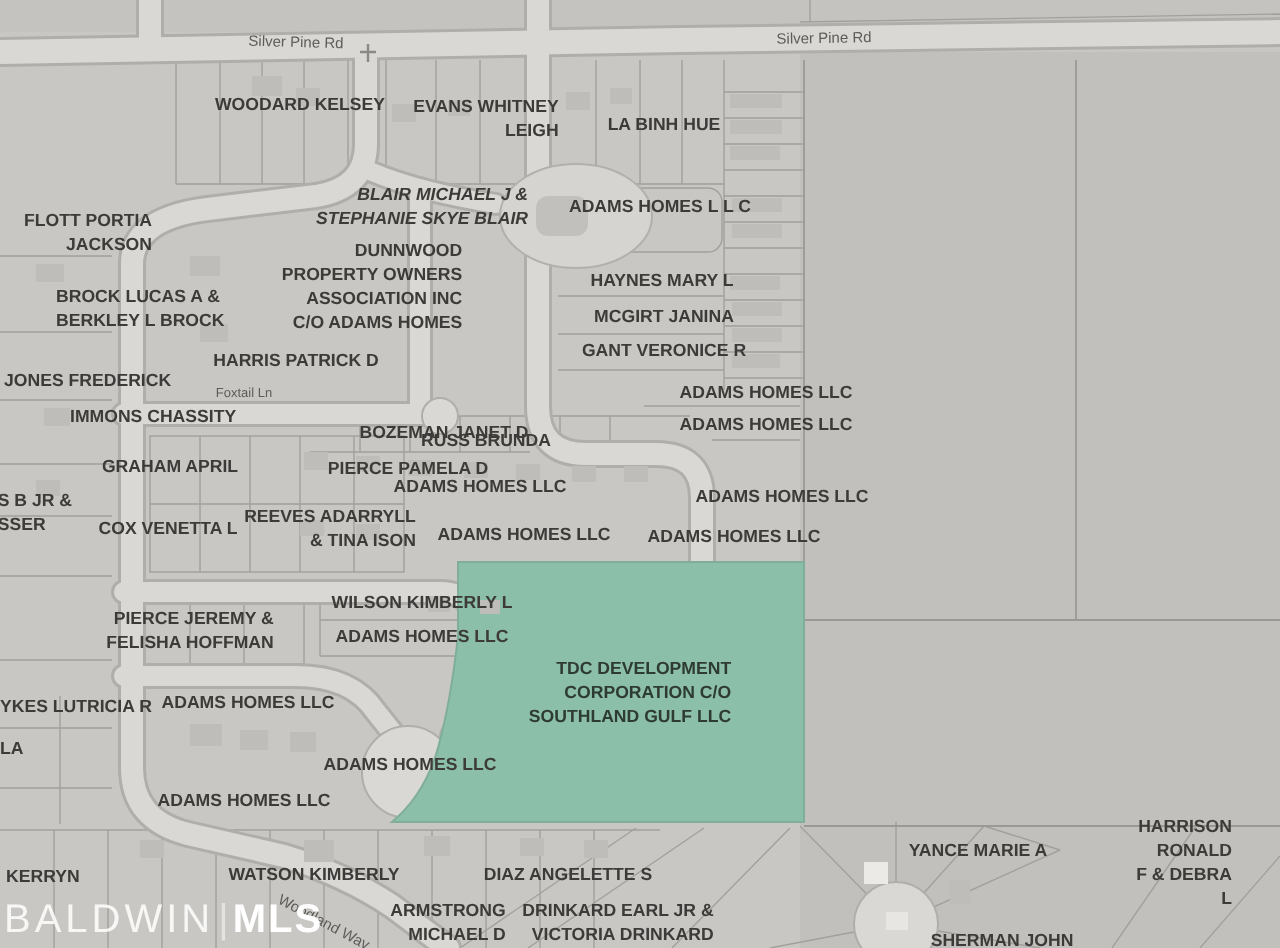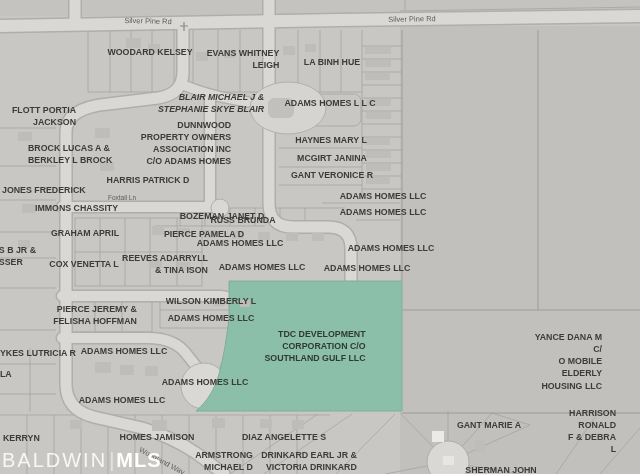--- a/index.html
+++ b/index.html
@@ -189,31 +189,28 @@
       <div class="plabel" style="left: 367px; top: 268px;">ADAMS HOMES LLC</div>
       <div class="plabel" style="left: 211px; top: 301px;">WILSON KIMBERLY L</div>
       <div class="plabel" style="left: 95px; top: 315px;">PIERCE JEREMY &amp;
 FELISHA HOFFMAN</div>
       <div class="plabel" style="left: 211px; top: 318px;">ADAMS HOMES LLC</div>
       <div class="plabel hl" style="left: 315px; top: 346px;">TDC DEVELOPMENT
 CORPORATION C/O
 SOUTHLAND GULF LLC</div>
       <div class="plabel left" style="left: 0px; top: 353px; text-align: right;">YKES LUTRICIA R</div>
       <div class="plabel" style="left: 124px; top: 351px;">ADAMS HOMES LLC</div>
-      <div class="plabel" style="left: 564px; top: 361px;">YANCE DANA M C/
-O MOBILE ELDERLY
-HOUSING LLC</div>
       <div class="plabel left" style="left: 0px; top: 374px;">LA</div>
       <div class="plabel" style="left: 205px; top: 382px;">ADAMS HOMES LLC</div>
       <div class="plabel" style="left: 122px; top: 400px;">ADAMS HOMES LLC</div>
-      <div class="plabel" style="left: 489px; top: 425px;">GANT MARIE A</div>
+      <div class="plabel" style="left: 489px; top: 425px;">YANCE MARIE A</div>
       <div class="plabel" style="left: 592px; top: 431px;">HARRISON RONALD
 F &amp; DEBRA L</div>
       <div class="plabel left" style="left: 3px; top: 438px;">KERRYN</div>
-      <div class="plabel" style="left: 157px; top: 437px;">HOMES JAMISON</div>
+      <div class="plabel" style="left: 157px; top: 437px;">WATSON KIMBERLY</div>
       <div class="plabel" style="left: 284px; top: 437px;">DIAZ ANGELETTE S</div>
       <div class="plabel" style="left: 224px; top: 461px;">ARMSTRONG
 MICHAEL D</div>
       <div class="plabel" style="left: 309px; top: 461px;">DRINKARD EARL JR &amp;
 VICTORIA DRINKARD</div>
       <div class="plabel" style="left: 501px; top: 470px;">SHERMAN JOHN</div>
       <div class="rlabel" style="left: 148px; top: 21px; font-size: 7.5px; transform: translate(-50%, -50%) rotate(1.5deg);">Silver Pine Rd</div>
       <div class="rlabel" style="left: 412px; top: 19px; font-size: 7.5px; transform: translate(-50%, -50%) rotate(-1deg);">Silver Pine Rd</div>
       <div class="rlabel" style="left: 122px; top: 197px; font-size: 6.5px; transform: translate(-50%, -50%) rotate(0deg);">Foxtail Ln</div>
       <div class="rlabel" style="left: 162px; top: 461px; font-size: 7.5px; transform: translate(-50%, -50%) rotate(28deg);">Woodland Way</div>

